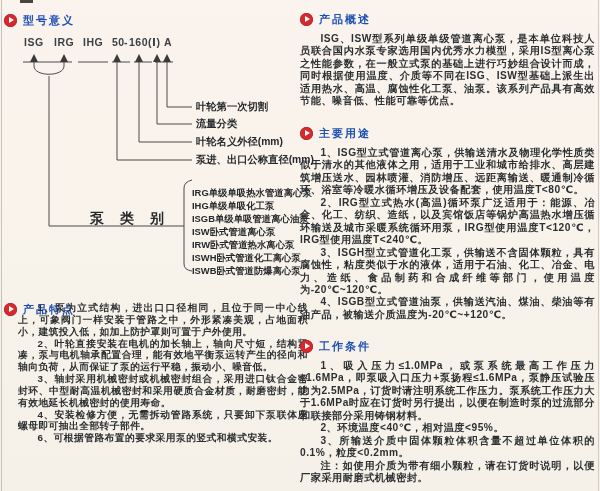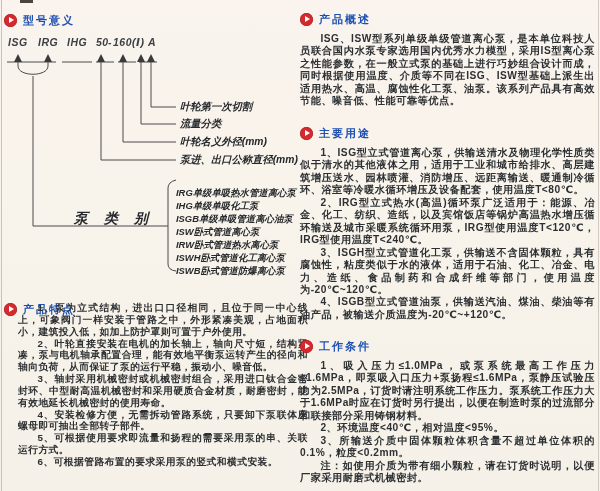--- a/index.html
+++ b/index.html
@@ -22,21 +22,21 @@
   .sec-header{position:absolute;display:flex;align-items:center;gap:6px;height:18px;}
   .sec-title{font-size:11px;font-weight:bold;color:var(--accent-blue,#1d50b2);letter-spacing:2px;line-height:18px;}
   .hdr-icon{width:13px;height:13px;border-radius:50%;background:var(--accent-red,#d7282d);position:relative;flex:0 0 13px;box-shadow:0 0 0 .5px #9b1f23 inset;}
   .hdr-icon::after{content:"";position:absolute;left:4.5px;top:3.2px;border-left:5.5px solid #fff;border-top:3.3px solid transparent;border-bottom:3.3px solid transparent;}
 
   .para{margin:0;text-align:justify;text-indent:2em;font-weight:600;}
   .body-left{position:absolute;left:0;width:290px;font-size:9.8px;line-height:11.85px;letter-spacing:.4px;color:#2c3033;margin-left:14px;}
   .body-right{position:absolute;left:0;width:295px;font-size:10.2px;line-height:12.45px;letter-spacing:.5px;color:#2c3033;}
 
   
-  #diagram{position:absolute;left:0;top:36px;width:292px;height:246px;font-style:italic;}
+  #diagram{position:absolute;left:16px;top:36px;width:292px;height:246px;}
   .tok{position:absolute;top:0;font-size:10.5px;font-weight:bold;color:#3c4045;letter-spacing:.5px;line-height:13px;}
   #diagram svg{position:absolute;left:0;top:0;}
   .dlabel{position:absolute;left:176px;font-size:10.3px;font-weight:bold;color:#26292c;white-space:nowrap;line-height:13px;}
   .ptype{position:absolute;left:172px;font-size:9.4px;font-weight:600;color:#26292c;white-space:nowrap;line-height:12px;}
   .cat{position:absolute;left:70px;top:174px;font-size:14px;font-weight:bold;color:#26292c;letter-spacing:1px;}
 </style>
 </head>
 <body>
 
 <div class="edge left"></div>
@@ -104,21 +104,20 @@
   <div class="sec-header" style="top:300px;font-family:Liberation Serif, serif;">
     <span class="hdr-icon"></span>
     <span class="sec-title">产品特点</span>
   </div>
 
   <div class="body-left" style="top:302px">
     <p class="para">1、泵为立式结构，进出口口径相同，且位于同一中心线上，可象阀门一样安装于管路之中，外形紧凑美观，占地面积小，建筑投入低，如加上防护罩则可置于户外使用。</p>
     <p class="para">2、叶轮直接安装在电机的加长轴上，轴向尺寸短，结构紧凑，泵与电机轴承配置合理，能有效地平衡泵运转产生的径向和轴向负荷，从而保证了泵的运行平稳，振动小、噪音低。</p>
     <p class="para">3、轴封采用机械密封或机械密封组合，采用进口钛合金密封环、中型耐高温机械密封和采用硬质合金材质，耐磨密封，能有效地延长机械密封的使用寿命。</p>
     <p class="para">4、安装检修方便，无需拆动管路系统，只要卸下泵联体座螺母即可抽出全部转子部件。</p>
-    <p class="para">5、可根据使用要求即流量和扬程的需要采用泵的串、关联运行方式。</p>
     <p class="para">6、可根据管路布置的要求采用泵的竖式和横式安装。</p>
   </div>
 </div>
 
 <div id="col-right" class="col">
 
   <div class="sec-header" style="top:10px;">
     <span class="hdr-icon"></span>
     <span class="sec-title">产品概述</span>
   </div>

